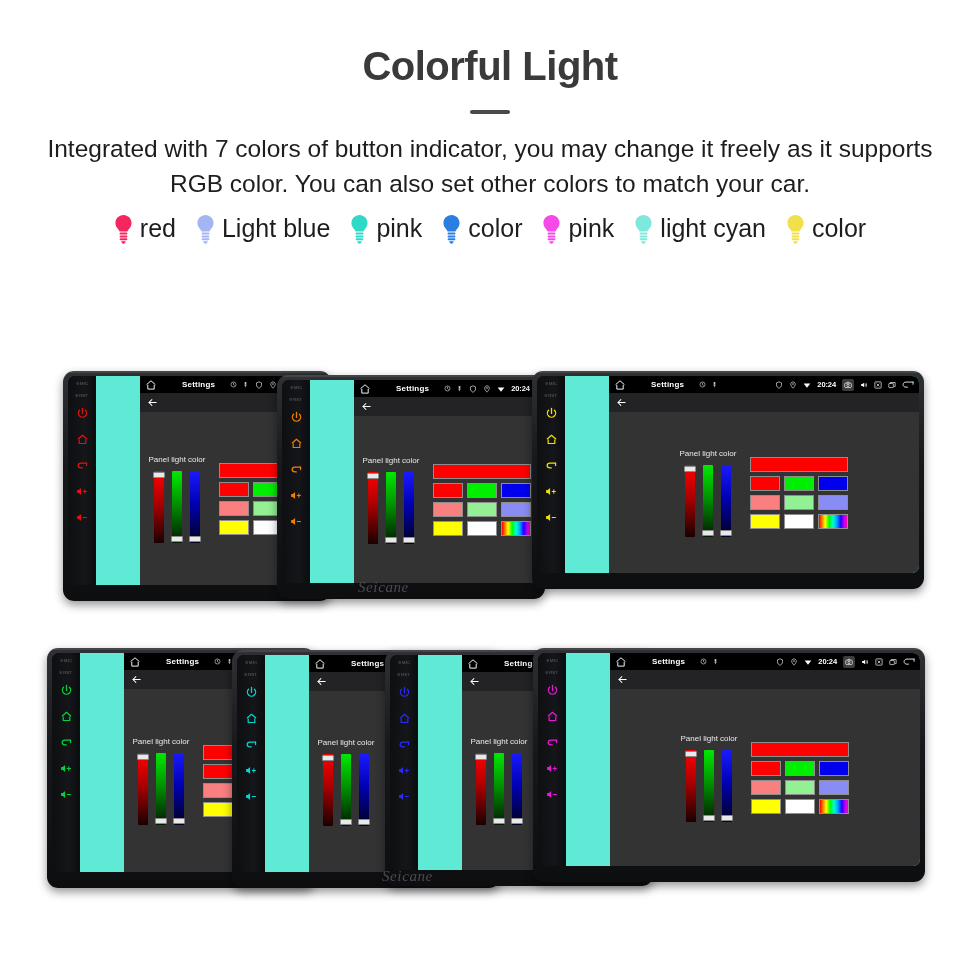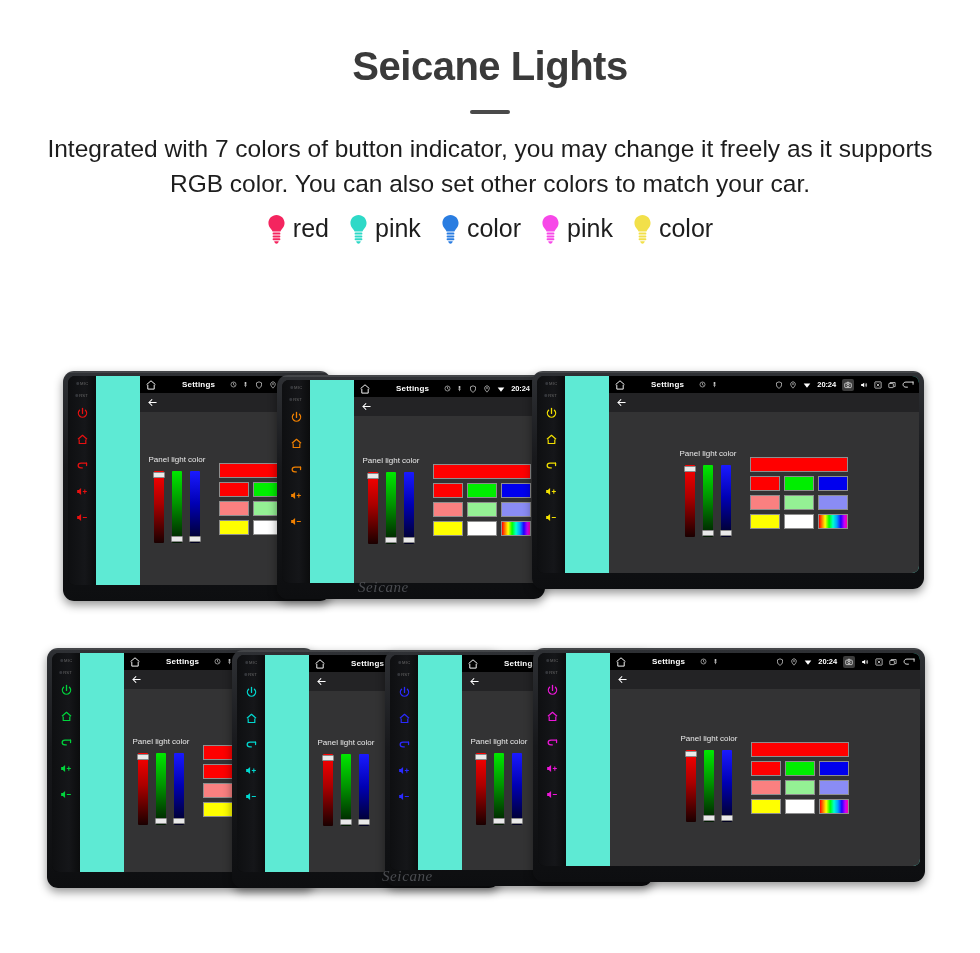--- a/index.html
+++ b/index.html
@@ -216,37 +216,47 @@
     width:30px;height:15px;
     border:1px solid #8e8e8e;box-sizing:border-box;
   }
   .sw.rainbow{
     background:linear-gradient(90deg,#ff0000 0%,#ff8000 11%,#ffff00 22%,#00ff00 36%,#00ffd0 50%,#00a0ff 64%,#2000ff 78%,#c000ff 90%,#ff00a0 100%);
   }
 </style>
 </head>
 <body>
 
-<h1 class="page-title">Seicane Lights</h1>
+<h1 class="page-title">Colorful Light</h1>
 <div class="title-divider"></div>
 <p class="subtitle">Integrated with 7 colors of button indicator, you may change it freely as it supports RGB color. You can also set other colors to match your car.</p>
 
 <div class="legend" id="legend">
     <div class="legend-item">
       <span class="bulb"><svg viewBox="0 0 20 32">
     <path fill="#f4255f" d="M10 1C5.3 1 1.5 4.8 1.5 9.5c0 3.2 1.6 5 2.9 6.5.8.9 1.3 1.5 1.4 2.4h8.4c.1-.9.6-1.5 1.4-2.4 1.3-1.5 2.9-3.3 2.9-6.5C18.5 4.8 14.7 1 10 1z"></path>
     <rect fill="#f4255f" x="5.9" y="19.6" width="8.2" height="2.1" rx="1"></rect>
     <rect fill="#f4255f" x="5.9" y="22.6" width="8.2" height="2.1" rx="1"></rect>
     <rect fill="#f4255f" x="5.9" y="25.6" width="8.2" height="2.1" rx="1"></rect>
     <path fill="#f4255f" d="M7.6 28.8h4.8c-.3 1.6-1.2 2.5-2.4 2.5s-2.1-.9-2.4-2.5z"></path>
   </svg></span>
       <span class="legend-label">red</span>
     </div>
     <div class="legend-item">
       <span class="bulb"><svg viewBox="0 0 20 32">
+    <path fill="#a3b6f2" d="M10 1C5.3 1 1.5 4.8 1.5 9.5c0 3.2 1.6 5 2.9 6.5.8.9 1.3 1.5 1.4 2.4h8.4c.1-.9.6-1.5 1.4-2.4 1.3-1.5 2.9-3.3 2.9-6.5C18.5 4.8 14.7 1 10 1z"></path>
+    <rect fill="#a3b6f2" x="5.9" y="19.6" width="8.2" height="2.1" rx="1"></rect>
+    <rect fill="#a3b6f2" x="5.9" y="22.6" width="8.2" height="2.1" rx="1"></rect>
+    <rect fill="#a3b6f2" x="5.9" y="25.6" width="8.2" height="2.1" rx="1"></rect>
+    <path fill="#a3b6f2" d="M7.6 28.8h4.8c-.3 1.6-1.2 2.5-2.4 2.5s-2.1-.9-2.4-2.5z"></path>
+  </svg></span>
+      <span class="legend-label">Light blue</span>
+    </div>
+    <div class="legend-item">
+      <span class="bulb"><svg viewBox="0 0 20 32">
     <path fill="#2ed9c7" d="M10 1C5.3 1 1.5 4.8 1.5 9.5c0 3.2 1.6 5 2.9 6.5.8.9 1.3 1.5 1.4 2.4h8.4c.1-.9.6-1.5 1.4-2.4 1.3-1.5 2.9-3.3 2.9-6.5C18.5 4.8 14.7 1 10 1z"></path>
     <rect fill="#2ed9c7" x="5.9" y="19.6" width="8.2" height="2.1" rx="1"></rect>
     <rect fill="#2ed9c7" x="5.9" y="22.6" width="8.2" height="2.1" rx="1"></rect>
     <rect fill="#2ed9c7" x="5.9" y="25.6" width="8.2" height="2.1" rx="1"></rect>
     <path fill="#2ed9c7" d="M7.6 28.8h4.8c-.3 1.6-1.2 2.5-2.4 2.5s-2.1-.9-2.4-2.5z"></path>
   </svg></span>
       <span class="legend-label">pink</span>
     </div>
     <div class="legend-item">
       <span class="bulb"><svg viewBox="0 0 20 32">
@@ -263,20 +273,30 @@
     <path fill="#f748e8" d="M10 1C5.3 1 1.5 4.8 1.5 9.5c0 3.2 1.6 5 2.9 6.5.8.9 1.3 1.5 1.4 2.4h8.4c.1-.9.6-1.5 1.4-2.4 1.3-1.5 2.9-3.3 2.9-6.5C18.5 4.8 14.7 1 10 1z"></path>
     <rect fill="#f748e8" x="5.9" y="19.6" width="8.2" height="2.1" rx="1"></rect>
     <rect fill="#f748e8" x="5.9" y="22.6" width="8.2" height="2.1" rx="1"></rect>
     <rect fill="#f748e8" x="5.9" y="25.6" width="8.2" height="2.1" rx="1"></rect>
     <path fill="#f748e8" d="M7.6 28.8h4.8c-.3 1.6-1.2 2.5-2.4 2.5s-2.1-.9-2.4-2.5z"></path>
   </svg></span>
       <span class="legend-label">pink</span>
     </div>
     <div class="legend-item">
       <span class="bulb"><svg viewBox="0 0 20 32">
+    <path fill="#7fe8dd" d="M10 1C5.3 1 1.5 4.8 1.5 9.5c0 3.2 1.6 5 2.9 6.5.8.9 1.3 1.5 1.4 2.4h8.4c.1-.9.6-1.5 1.4-2.4 1.3-1.5 2.9-3.3 2.9-6.5C18.5 4.8 14.7 1 10 1z"></path>
+    <rect fill="#7fe8dd" x="5.9" y="19.6" width="8.2" height="2.1" rx="1"></rect>
+    <rect fill="#7fe8dd" x="5.9" y="22.6" width="8.2" height="2.1" rx="1"></rect>
+    <rect fill="#7fe8dd" x="5.9" y="25.6" width="8.2" height="2.1" rx="1"></rect>
+    <path fill="#7fe8dd" d="M7.6 28.8h4.8c-.3 1.6-1.2 2.5-2.4 2.5s-2.1-.9-2.4-2.5z"></path>
+  </svg></span>
+      <span class="legend-label">light cyan</span>
+    </div>
+    <div class="legend-item">
+      <span class="bulb"><svg viewBox="0 0 20 32">
     <path fill="#f2e04a" d="M10 1C5.3 1 1.5 4.8 1.5 9.5c0 3.2 1.6 5 2.9 6.5.8.9 1.3 1.5 1.4 2.4h8.4c.1-.9.6-1.5 1.4-2.4 1.3-1.5 2.9-3.3 2.9-6.5C18.5 4.8 14.7 1 10 1z"></path>
     <rect fill="#f2e04a" x="5.9" y="19.6" width="8.2" height="2.1" rx="1"></rect>
     <rect fill="#f2e04a" x="5.9" y="22.6" width="8.2" height="2.1" rx="1"></rect>
     <rect fill="#f2e04a" x="5.9" y="25.6" width="8.2" height="2.1" rx="1"></rect>
     <path fill="#f2e04a" d="M7.6 28.8h4.8c-.3 1.6-1.2 2.5-2.4 2.5s-2.1-.9-2.4-2.5z"></path>
   </svg></span>
       <span class="legend-label">color</span>
     </div>
   </div>
 

